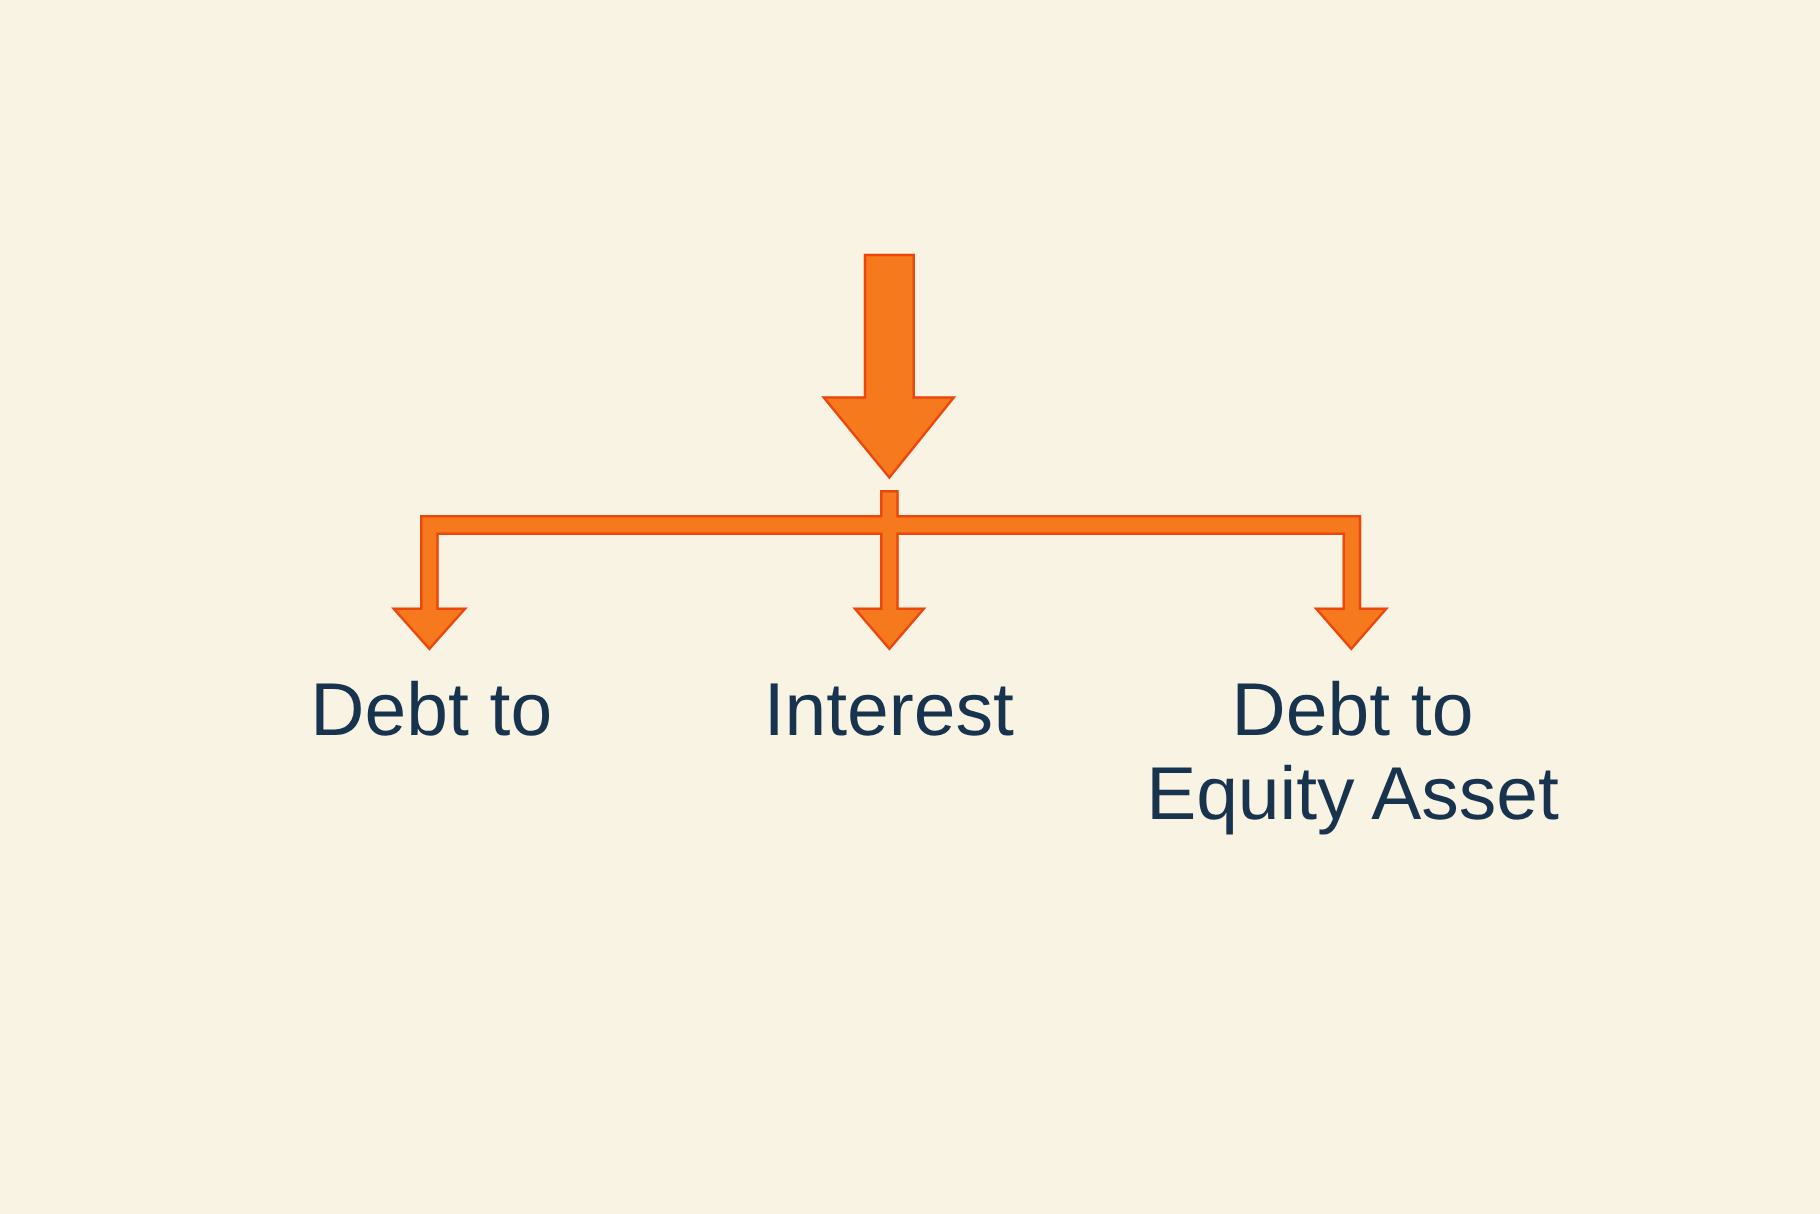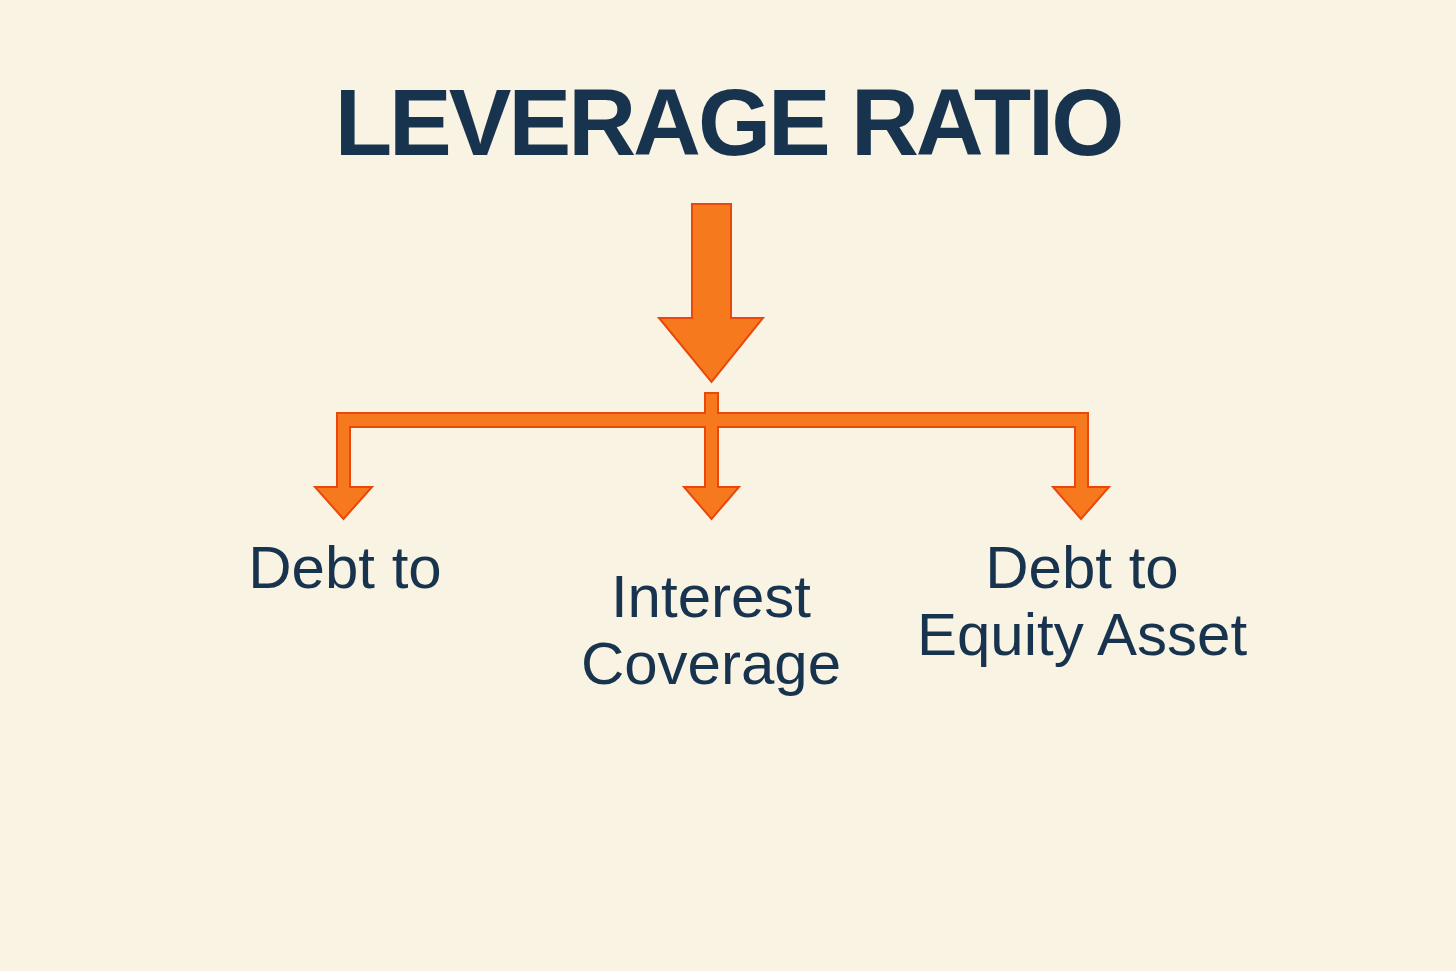--- a/index.html
+++ b/index.html
@@ -46,49 +46,47 @@
     position: absolute;
     top: 534px;
     width: 500px;
     text-align: center;
     font-size: 60px;
     line-height: 1.12;
     font-weight: 400;
     color: var(--navy);
   }
   .branch-label.left   { left: 95px;  }
-  .branch-label.center { left: 461px; margin-top: 29px; }
+  .branch-label.center { left: 461px; }
   .branch-label.right  { left: 832px; }
   .branch-label span { display: block; }
 </style>
 </head>
 <body>
 
 <div class="stage">
 
-  <h1 class="title">LEVERAGE RATIO</h1>
 
   <svg class="connector-svg" viewBox="0 0 1456 971" aria-hidden="true">
 
     <path class="orange-shape" d="M 692,204 L 731,204 L 731,318 L 763,318 L 711.5,382 L 659,318 L 692,318 Z"></path>
 
     <path class="orange-shape" d="M 705,393 L 718,393 L 718,413 L 1088,413 L 1088,487
              L 1109,487 L 1081,519 L 1053,487 L 1075,487 L 1075,427
              L 718,427 L 718,487 L 739,487 L 711.5,519 L 684,487
              L 705,487 L 705,427 L 350,427 L 350,487 L 372,487
              L 343.5,519 L 315,487 L 337,487 L 337,413 L 705,413 Z"></path>
   </svg>
 
   <div class="branch-label left">
     <span>Debt to</span>
   </div>
 
   <div class="branch-label center">
     <span>Interest</span>
-    <span>Coverage</span>
   </div>
 
   <div class="branch-label right">
     <span>Debt to</span>
     <span>Equity Asset</span>
   </div>
 
 </div>
 
 </body></html>

